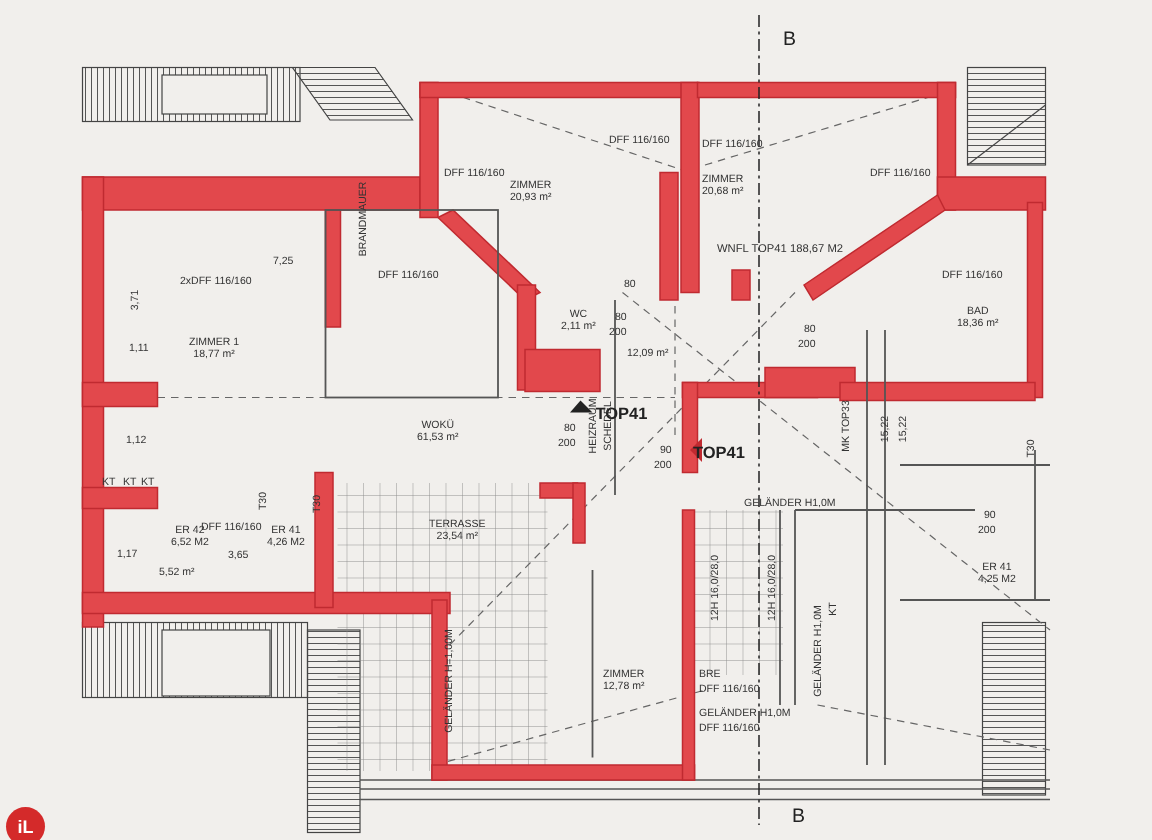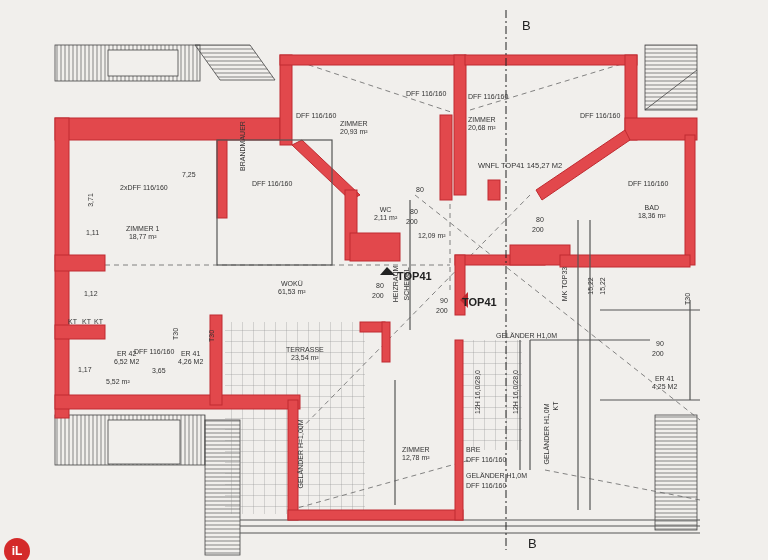--- a/index.html
+++ b/index.html
@@ -165,21 +165,21 @@
 <div class="room" style="left:178px;top:350px;">
     <div>ER 41</div>
     <div>4,26 M2</div>
   </div>
 <div class="room" style="left:652px;top:375px;">
     <div>ER 41</div>
     <div>4,25 M2</div>
   </div>
 <div class="room" style="left:466px;top:446px;">BRE</div>
 
-<div class="lbl" style="left:478px;top:162px;font-size:7.5px;">WNFL TOP41 145,27 M2</div>
+<div class="lbl" style="left:478px;top:162px;font-size:7.5px;">WNFL TOP41 188,67 M2</div>
 <div class="lbl big" style="left:397px;top:272px;">TOP41</div>
 <div class="lbl big" style="left:462px;top:298px;">TOP41</div>
 
 <div class="lbl" style="left:296px;top:112px;">DFF 116/160</div>
 <div class="lbl" style="left:406px;top:90px;">DFF 116/160</div>
 <div class="lbl" style="left:468px;top:93px;">DFF 116/160</div>
 <div class="lbl" style="left:580px;top:112px;">DFF 116/160</div>
 <div class="lbl" style="left:628px;top:180px;">DFF 116/160</div>
 <div class="lbl" style="left:120px;top:184px;">2xDFF 116/160</div>
 <div class="lbl" style="left:252px;top:180px;">DFF 116/160</div>

